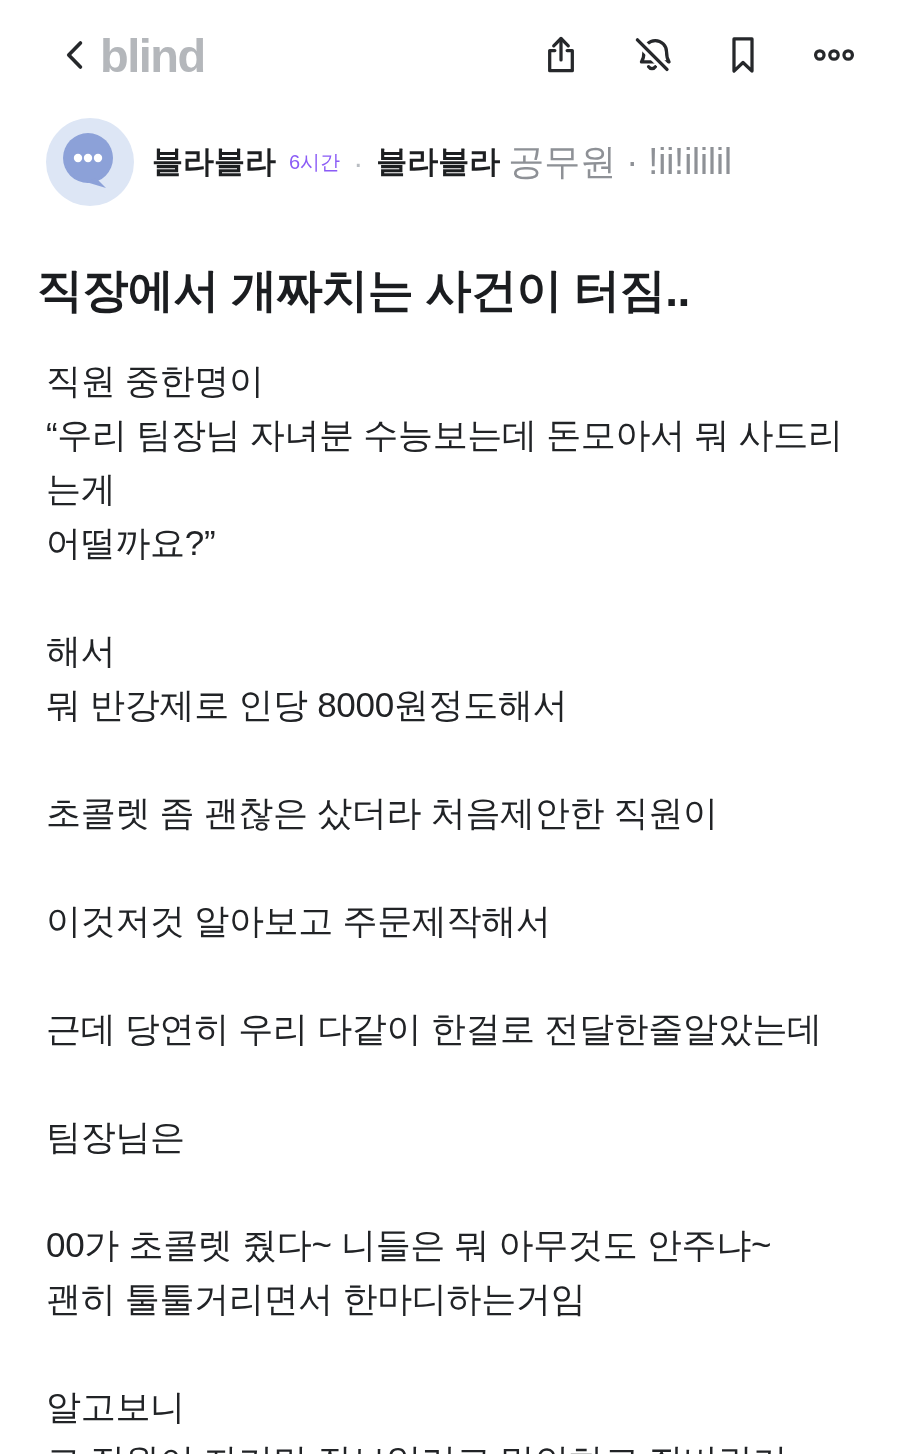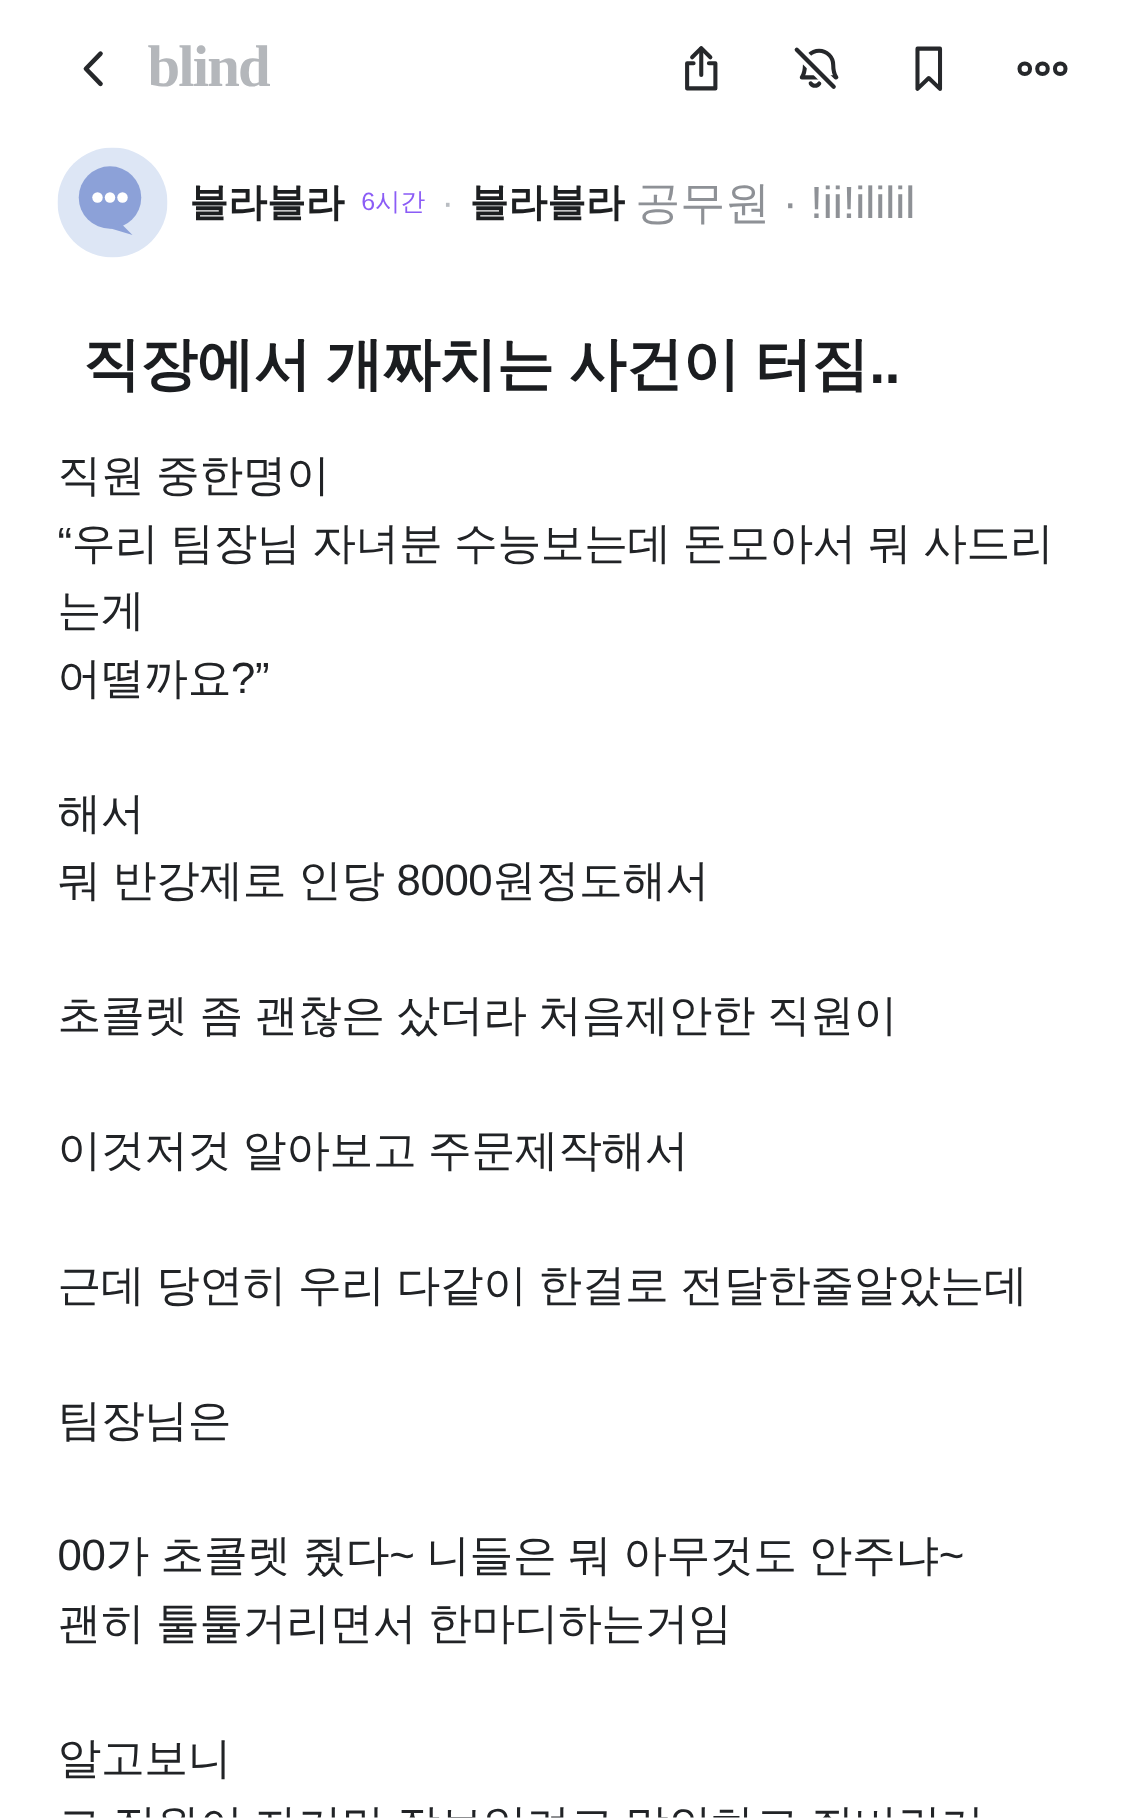--- a/index.html
+++ b/index.html
@@ -9,21 +9,21 @@
     background: #ffffff;
     font-family: "Liberation Sans", "DejaVu Sans", sans-serif;
     color: #1d1f21;
     overflow: hidden;
   }
   
   .topbar {
     display: flex; justify-content: space-between; align-items: center;
     padding: 18px 42px 0 52px; height: 92px;
   }
-  .topbar-left { display: flex; gap: 18px; font-family: Liberation Serif, serif; }
+  .topbar-left { display: flex; align-items: center; gap: 0; }
   .icon-btn {
     background: none; border: none; padding: 0; margin: 0;
     display: flex; align-items: center; justify-content: center;
     width: 48px; height: 48px; cursor: pointer;
   }
   .icon-btn svg { width: 46px; height: 46px; display: block; }
   .back-btn svg { width: 38px; height: 46px; }
   .logo {
     font-size: 47px; font-weight: 800; color: #b4b7bb;
     letter-spacing: -1.5px; line-height: 1; cursor: default;
@@ -40,21 +40,21 @@
   .author-rows { display: flex; flex-direction: row; gap: 8px; }
   .row1 { display: flex; align-items: center; gap: 13px; font-size: 31px; line-height: 1.1; }
   .author { font-weight: 700; color: #1d1f21; cursor: pointer; }
   .time { color: #8b5cf6; font-size: 20px; }
   .sep { color: #b9bdc2; font-size: 30px; }
   .unfollow { font-weight: 700; color: #1d1f21; cursor: pointer; }
   .row2 { display: flex; align-items: center; gap: 10px; font-size: 36px; color: #8e9196; line-height: 1.1; }
 
   
   .post-title {
-    margin: 56px 67px 0; font-size: 46px; font-weight: 800;
+    margin: 56px 37px 0; font-size: 46px; font-weight: 800;
     letter-spacing: -0.5px; line-height: 1.25; color: #1b1d20;
   }
   .post-body {
     margin: 34px 46px 0; font-size: 35px; line-height: 54px;
     letter-spacing: -0.3px; color: #212326; white-space: pre-line;
   }
 </style>
 </head>
 <body>
 

